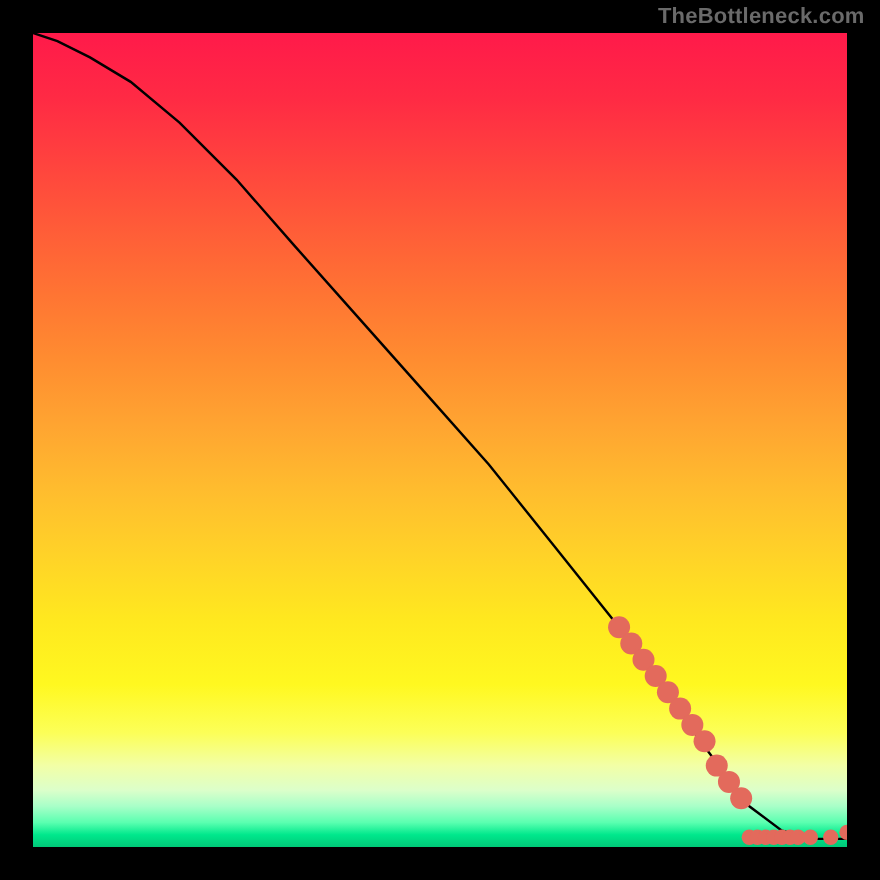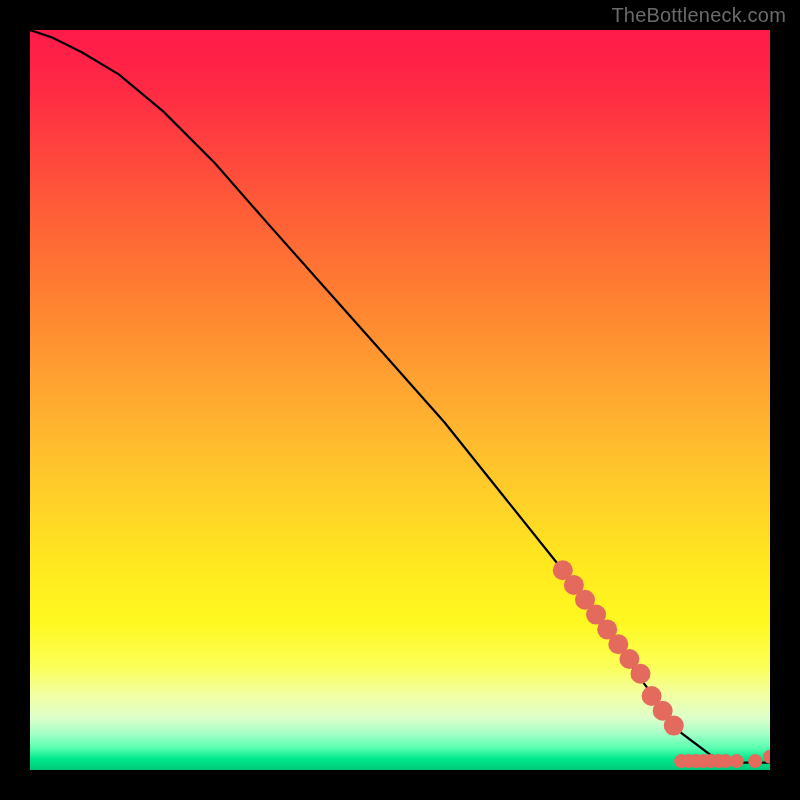--- a/index.html
+++ b/index.html
@@ -10,21 +10,21 @@
     position: relative;
     font-family: Arial, sans-serif;
     overflow: hidden;
   }
   .watermark {
     position: absolute;
     top: 4px;
     right: 14px;
     color: #6a6a6a;
     font-size: 20px;
-    font-weight: 400;
+    font-weight: 700;
     z-index: 10;
     letter-spacing: 0.2px;
   }
   .plot-area {
     position: absolute;
     left: 30px;
     top: 30px;
     width: 740px;
     height: 740px;
     overflow: hidden;

